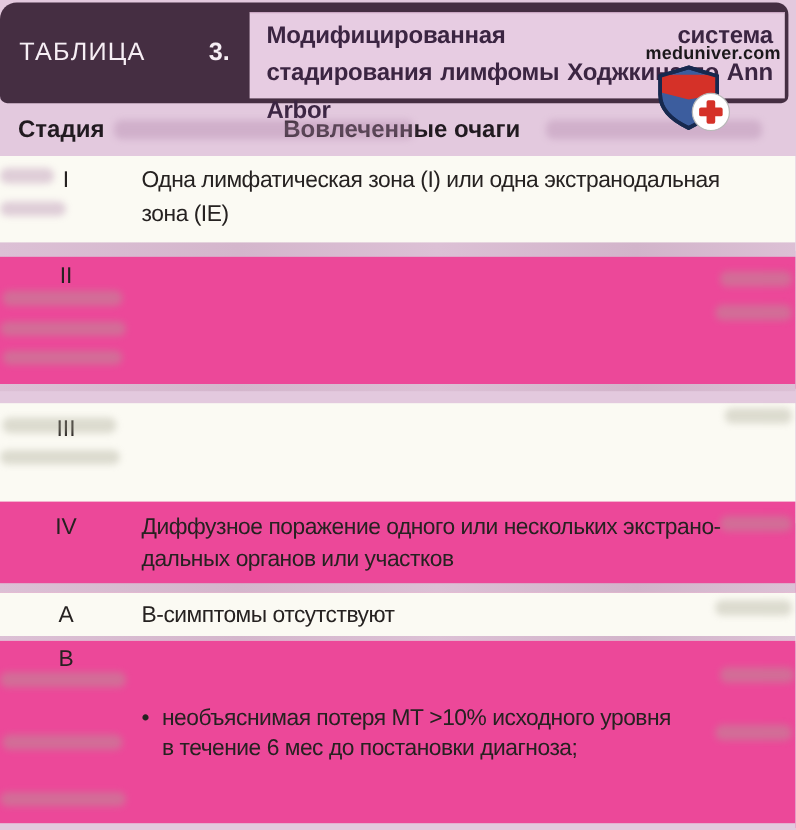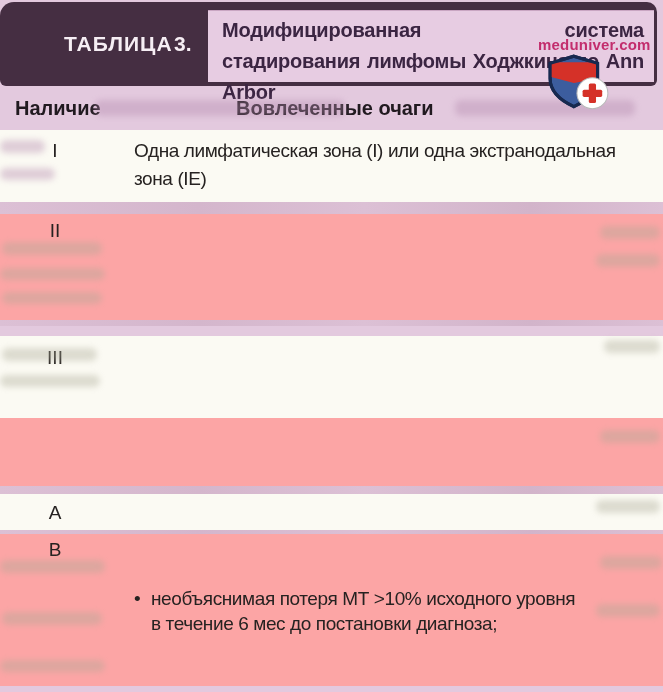--- a/index.html
+++ b/index.html
@@ -11,55 +11,55 @@
   }
   
   .header-bar{
     position:absolute;left:0;top:2px;width:657px;height:84px;
     background:#452e42;
     border-radius:14px 10px 6px 6px;
     z-index:2;
   }
   .table-label{
     position:absolute;left:16px;top:30px;
-    color:#f6eef4;font-size:21px;font-weight:700;letter-spacing:1px;margin-left:48px;
+    color:#f6eef4;font-size:21px;font-weight:400;letter-spacing:1px;
   }
   .table-number{
     position:absolute;left:174px;top:30px;
     color:#f6eef4;font-size:21px;font-weight:700;
   }
   .title-panel{
     position:absolute;left:208px;top:8px;width:446px;height:72px;
     background:#e7cce2;
     box-shadow:inset 0 1px 0 #c9a6c2;
     z-index:3;
   }
   .table-title{
     position:absolute;left:14px;top:5px;width:422px;
     color:#3b2542;font-size:20px;font-weight:700;line-height:31px;
     text-align:justify;letter-spacing:-0.2px;
   }
   .watermark{
     position:absolute;left:538px;top:36px;
-    color:#be185d;font-size:15px;font-weight:700;letter-spacing:0.2px;
+    color:#000000;font-size:15px;font-weight:700;letter-spacing:0.2px;
     opacity:0.88;z-index:6;
   }
   .logo{position:absolute;left:546px;top:54px;width:66px;height:60px;z-index:5;}
   
   .col-head{position:absolute;top:97px;color:#211a20;font-size:20px;font-weight:700;z-index:2;}
   .col-head.stage{left:15px;}
   .col-head.sites{left:236px;text-align:right;}
   
   .row{position:absolute;left:0;width:663px;display:flex;align-items:flex-start;z-index:2;}
   .row.white{background:#fbfaf3;}
-  .row.cream{background:#fca5a5;}
+  .row.cream{background:#ec4899;}
   .sep{position:absolute;left:0;width:663px;z-index:2;
        background:linear-gradient(90deg,#dcc0d5,#d4b6cc 30%,#dcc0d5 55%,#d2b4ca 80%,#dcc0d5);}
   .stage-cell{width:110px;flex:0 0 110px;text-align:center;color:#262221;font-size:19px;}
-  .desc-cell{margin-left:24px;color:#262221;font-size:19px;letter-spacing:-0.4px;white-space:pre;}
+  .desc-cell{margin-left:8px;color:#262221;font-size:19px;letter-spacing:-0.4px;white-space:pre;}
   .r1{top:130px;height:72px;padding-top:7px;}  .r1 .desc-cell,.r1 .stage-cell{line-height:28px;}
   .r2{top:214px;height:106px;padding-top:4px;} .r2 .desc-cell,.r2 .stage-cell{line-height:26px;}
   .r3{top:336px;height:92px;padding-top:8px;}  .r3 .desc-cell,.r3 .stage-cell{line-height:27px;}
   .r4{top:418px;height:68px;padding-top:8px;}  .r4 .desc-cell,.r4 .stage-cell{line-height:27px;}
   .r5{top:494px;height:36px;padding-top:6px;}  .r5 .desc-cell,.r5 .stage-cell{line-height:26px;}
   .r6{top:534px;height:152px;padding-top:4px;} .r6 .desc-cell,.r6 .stage-cell{line-height:24.5px;}
   .s1{top:202px;height:12px;} .s2{top:320px;height:6px;}
   .s3{top:486px;height:8px;}  .s4{top:530px;height:4px;}
   .bullet{display:flex;}
   .bullet .marker{width:17px;flex:0 0 17px;}
@@ -90,45 +90,49 @@
     </clipPath>
   </defs>
   <path d="M27 2 L50 9 V24 C50 36 40 45 27 51 C14 45 4 36 4 24 V9 Z" fill="#3c5d9e" stroke="#17294f" stroke-width="3"></path>
   <polygon points="4,8 50,8 50,24 27,28 4,22" clip-path="url(#shieldClip)" fill="#d53128"></polygon>
   <path d="M27 2 L50 9 V24 C50 36 40 45 27 51 C14 45 4 36 4 24 V9 Z" fill="none" stroke="#17294f" stroke-width="3"></path>
   <circle cx="45" cy="38" r="15" fill="#ffffff" stroke="#b9b9b9" stroke-width="1"></circle>
   <rect x="41.5" y="28.5" width="7" height="19" rx="1.5" fill="#d53128"></rect>
   <rect x="35.5" y="34.5" width="19" height="7" rx="1.5" fill="#d53128"></rect>
 </svg>
 
-<span class="col-head stage">Наличие</span>
+<span class="col-head stage">Стадия</span>
 <span class="col-head sites">Вовлеченные очаги</span>
 
 <div class="row white r1">
   <div class="stage-cell">I</div>
   <div class="desc-cell">Одна лимфатическая зона (I) или одна экстранодальная
 зона (IE)</div>
 </div>
 <div class="sep s1"></div>
 
 <div class="row cream r2">
   <div class="stage-cell">II</div>
 </div>
 <div class="sep s2"></div>
 
 <div class="row white r3">
   <div class="stage-cell">III</div>
 </div>
 
 <div class="row cream r4">
+  <div class="stage-cell">IV</div>
+  <div class="desc-cell">Диффузное поражение одного или нескольких экстрано-
+дальных органов или участков</div>
 </div>
 <div class="sep s3"></div>
 
 <div class="row white r5">
   <div class="stage-cell">A</div>
+  <div class="desc-cell">В-симптомы отсутствуют</div>
 </div>
 <div class="sep s4"></div>
 
 <div class="row cream r6">
   <div class="stage-cell">B</div>
   <div class="desc-cell">
     <div class="bullet">
       <span class="marker">•</span>
       <span class="btext">необъяснимая потеря МТ &gt;10% исходного уровня
 в течение 6 мес до постановки диагноза;</span>

